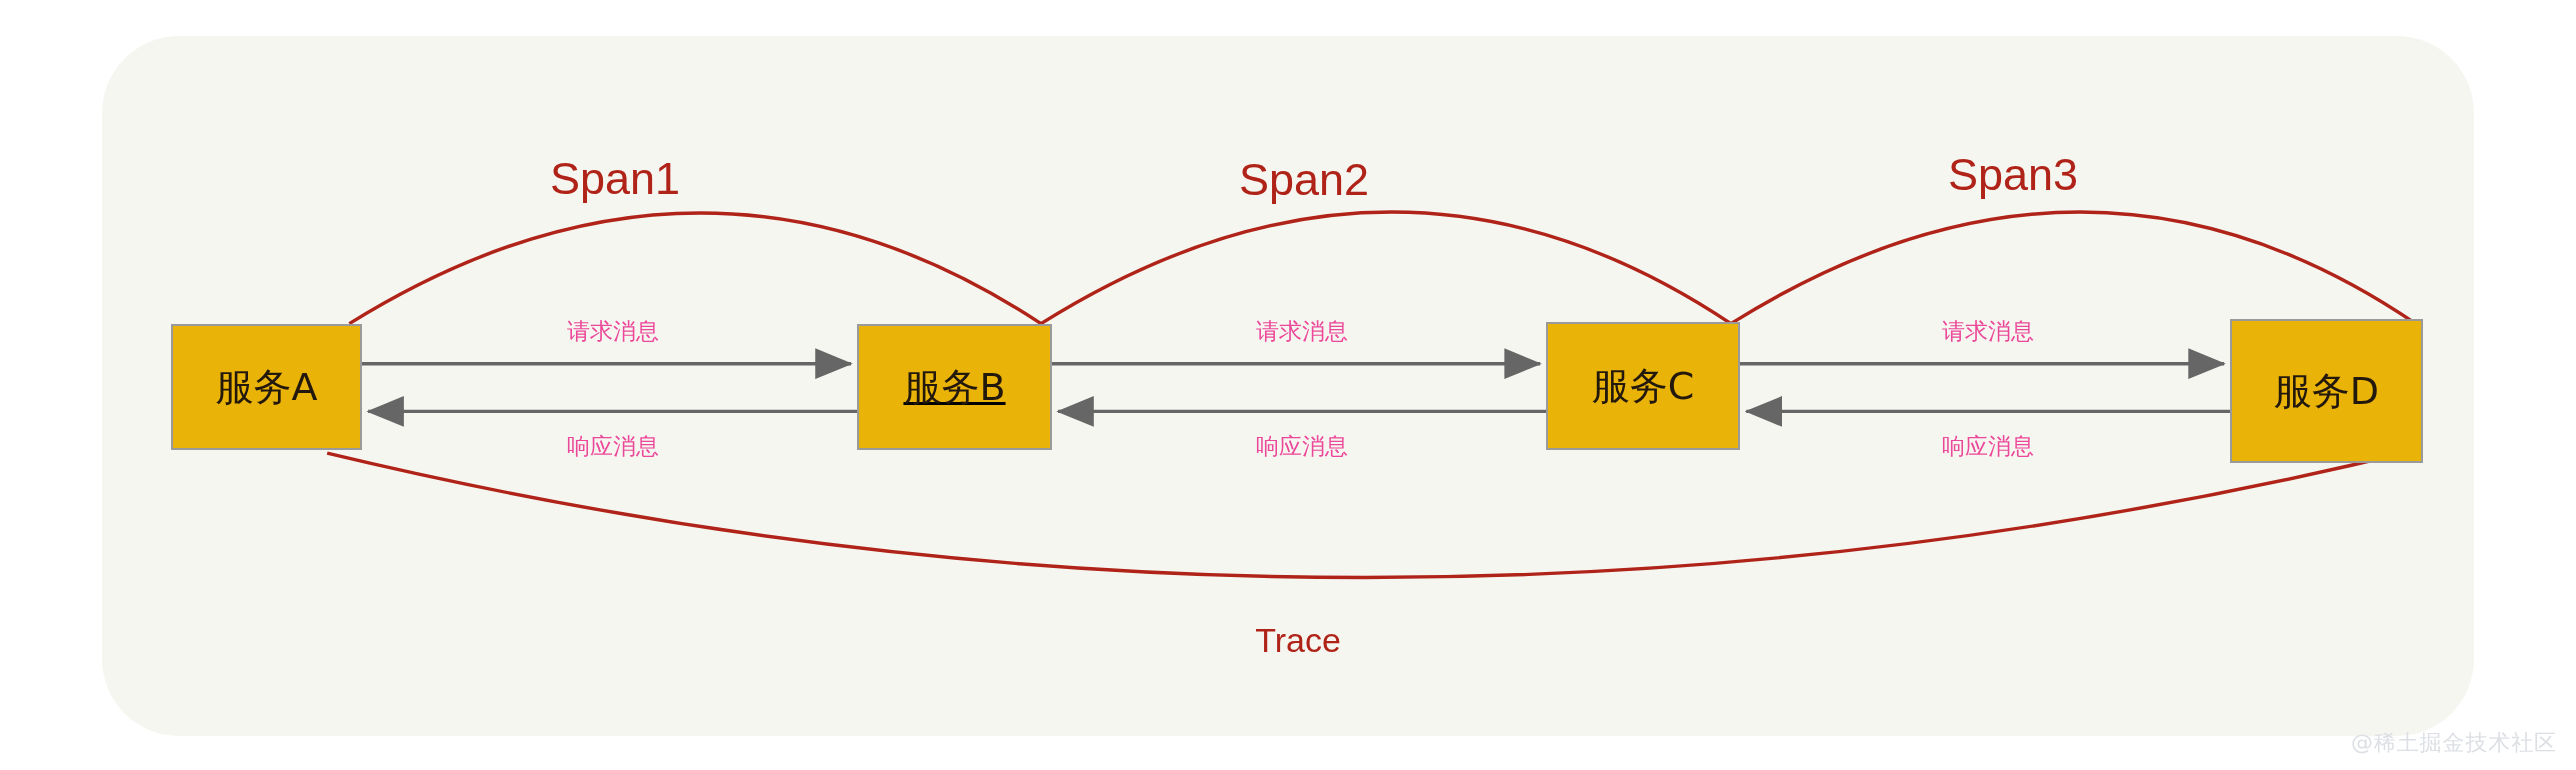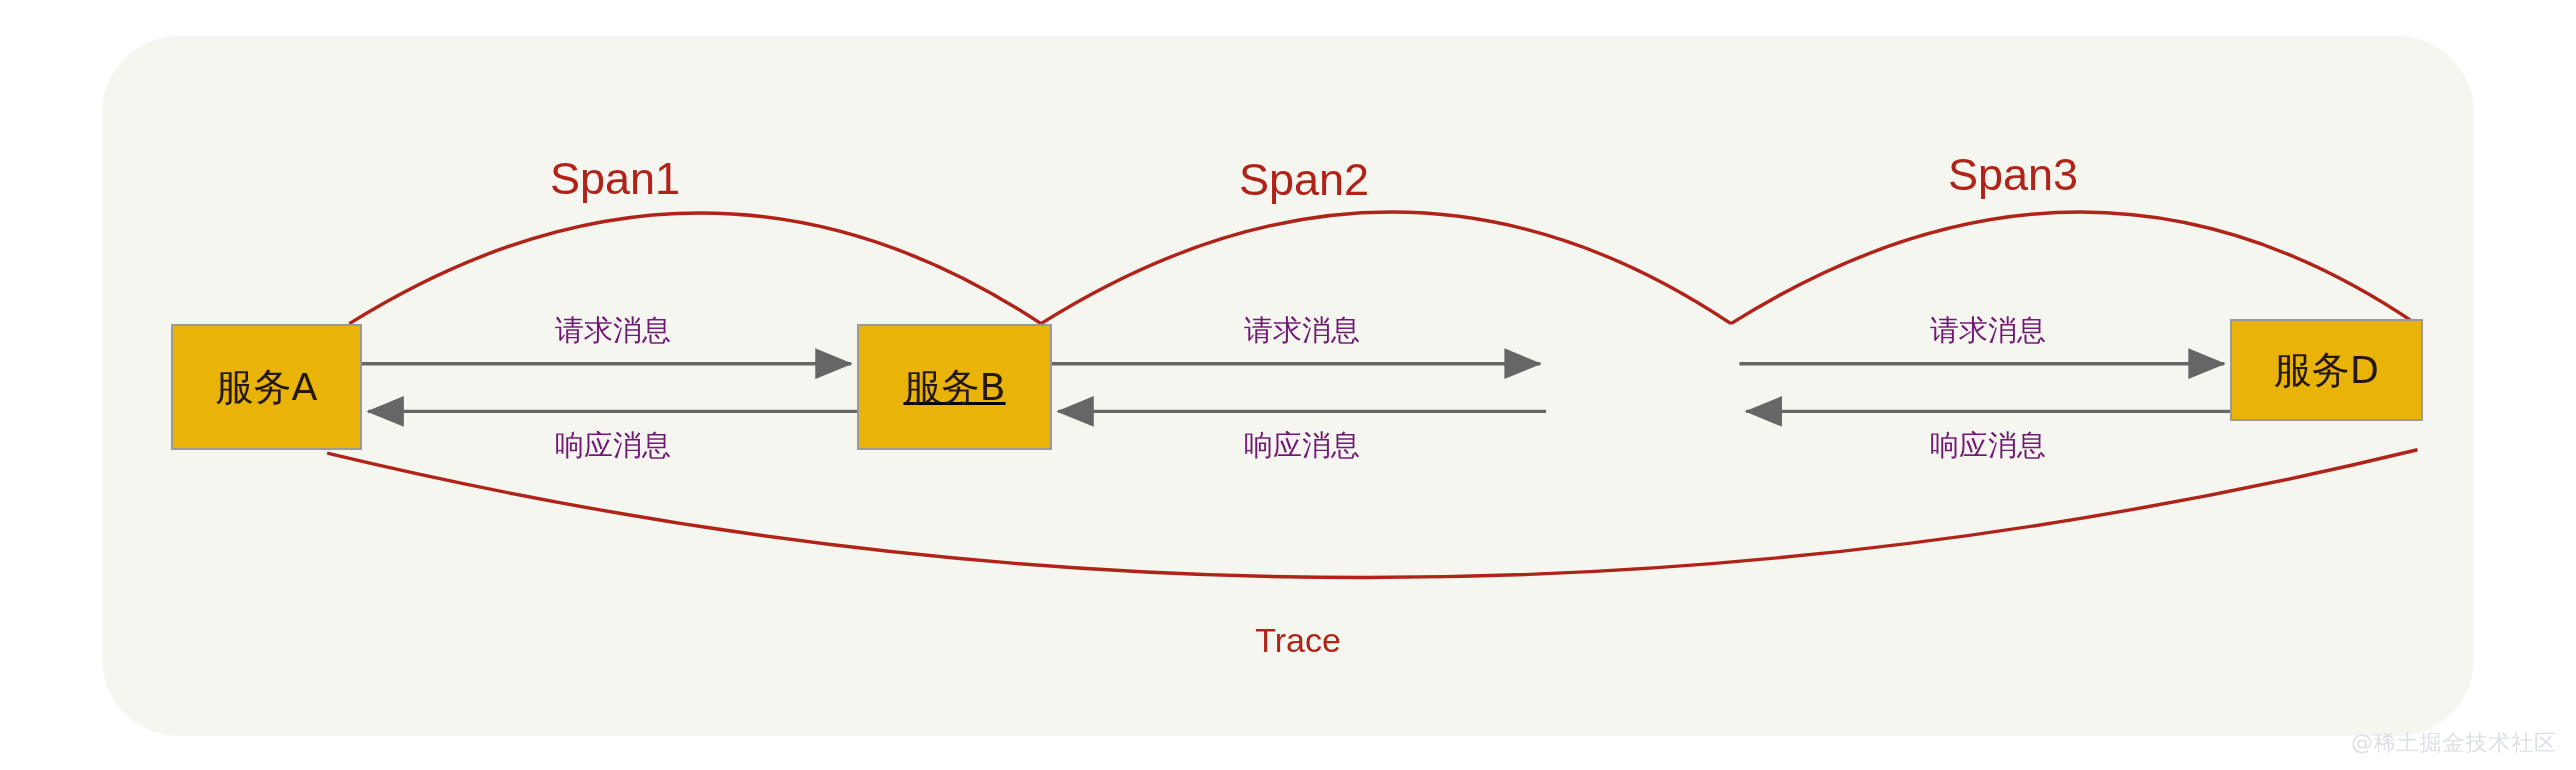--- a/index.html
+++ b/index.html
@@ -46,22 +46,22 @@
   }
   .svc-label {
     font-size: 38px;
     color: #23180c;
     font-family: "DejaVu Sans", "Liberation Sans", sans-serif;
     letter-spacing: 0px;
     white-space: nowrap;
   }
   .msg-label {
     position: absolute;
-    font-size: 29px;
-    color: #701a75;
+    font-size: 23px;
+    color: #ec4899;
     font-family: "DejaVu Sans", "Liberation Sans", sans-serif;
     white-space: nowrap;
     transform: translate(-50%, -50%);
   }
   .span-label {
     position: absolute;
     font-size: 45px;
     color: #b02318;
     font-family: "Liberation Sans", sans-serif;
     white-space: nowrap;
@@ -126,22 +126,25 @@
   </svg>
 
   <div class="svc-box" style="left:171px; top:324px; width:191px; height:126px;">
     <span class="svc-label">服务A</span>
   </div>
 
   <div class="svc-box" style="left:857px; top:324px; width:195px; height:126px;text-decoration:underline;">
     <span class="svc-label">服务B</span>
   </div>
 
+  <div class="svc-box" style="left:1546px; top:322px; width:194px; height:128px;">
+    <span class="svc-label">服务C</span>
+  </div>
 
-  <div class="svc-box" style="left:2230px; top:319px; width:193px; height:102px;">
+  <div class="svc-box" style="left:2230px; top:319px; width:193px; height:144px;">
     <span class="svc-label">服务D</span>
   </div>
 
   <div class="msg-label" style="left:613px; top:331px;">请求消息</div>
   <div class="msg-label" style="left:613px; top:446px;">响应消息</div>
 
   <div class="msg-label" style="left:1302px; top:331px;">请求消息</div>
   <div class="msg-label" style="left:1302px; top:446px;">响应消息</div>
 
   <div class="msg-label" style="left:1988px; top:331px;">请求消息</div>

